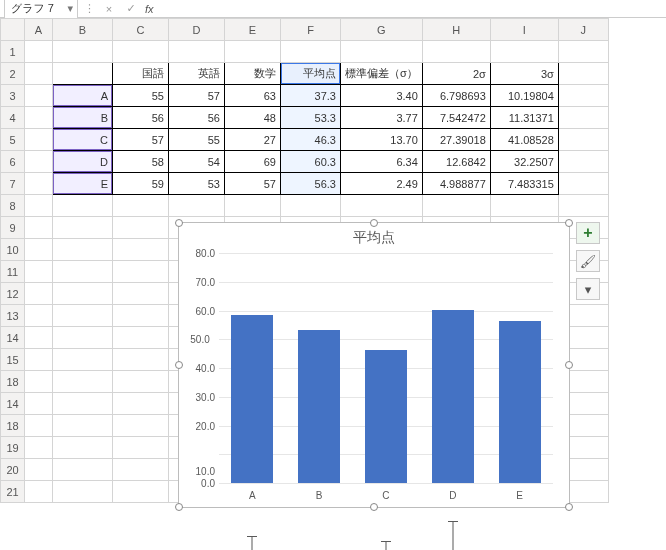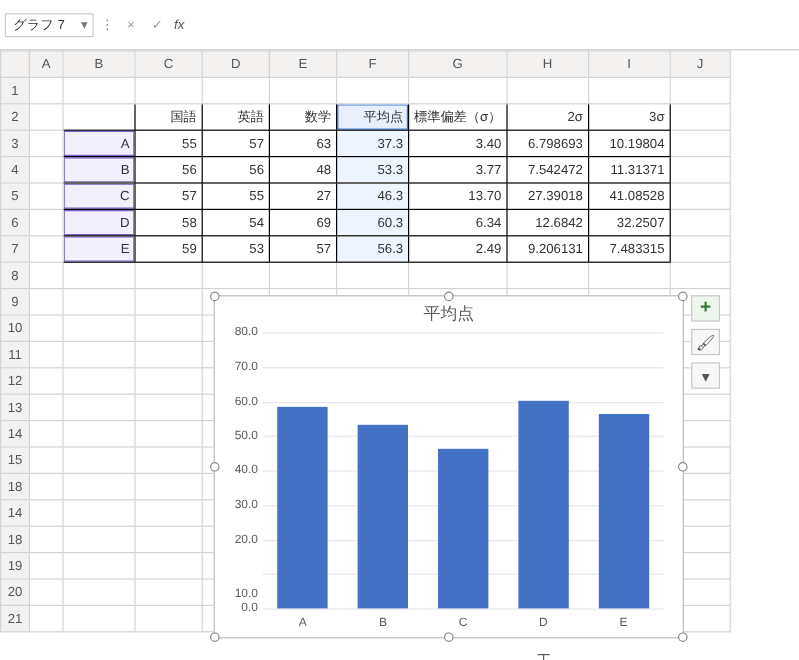--- a/index.html
+++ b/index.html
@@ -9,21 +9,21 @@
     font-size: 11px;
     background: #fff;
     width: 666px;
     height: 550px;
     overflow: hidden;
     color: #333;
   }
   .formula-bar {
     display: flex;
     align-items: center;
-    height: 42px;
+    height: 18px;
     border-bottom: 1px solid #ccc;
     background: #fff;
     padding: 0 4px;
     gap: 6px;
   }
   .name-box {
     width: 74px;
     height: 20px;
     display: flex;
     align-items: center;
@@ -237,21 +237,21 @@
         </tr>
   <tr>
           <th class="rowhdr">7</th>
           <td></td>
     <td class="data-border txt-left sel-purple">E</td>
     <td class="data-border">59</td>
     <td class="data-border">53</td>
     <td class="data-border">57</td>
     <td class="data-border sel-blue-col">56.3</td>
     <td class="data-border">2.49</td>
-    <td class="data-border">9.206131</td>
+    <td class="data-border">4.988877</td>
     <td class="data-border">7.483315</td>
           <td></td>
         </tr>
   <tr>
           <th class="rowhdr">8</th>
           <td></td>
           <td></td>
           <td></td>
           <td></td>
           <td></td>
@@ -450,21 +450,21 @@
         <div class="ytick" style="top: 230px;">0.0</div>
         <div class="gridline" style="top: 201.25px;"></div>
         <div class="ytick" style="top: 218px;">10.0</div>
         <div class="gridline" style="top: 172.5px;"></div>
         <div class="ytick" style="top: 172.5px;">20.0</div>
         <div class="gridline" style="top: 143.75px;"></div>
         <div class="ytick" style="top: 143.75px;">30.0</div>
         <div class="gridline" style="top: 115px;"></div>
         <div class="ytick" style="top: 115px;">40.0</div>
         <div class="gridline" style="top: 86.25px;"></div>
-        <div class="ytick" style="top: 86.25px;">50.0</div>
+        <div class="ytick" style="top: 86.25px; text-align: center;">50.0</div>
         <div class="gridline" style="top: 57.5px;"></div>
         <div class="ytick" style="top: 57.5px;">60.0</div>
         <div class="gridline" style="top: 28.75px;"></div>
         <div class="ytick" style="top: 28.75px;">70.0</div>
         <div class="gridline" style="top: 0px;"></div>
         <div class="ytick" style="top: 0px;">80.0</div>
         <div class="bars">
           <div class="bar-group" style="left: 0%;">
             <div class="bar" style="height: 167.613px;"></div>
             <div class="err" style="top: 52.6125px; height: 19.55px;"></div>

